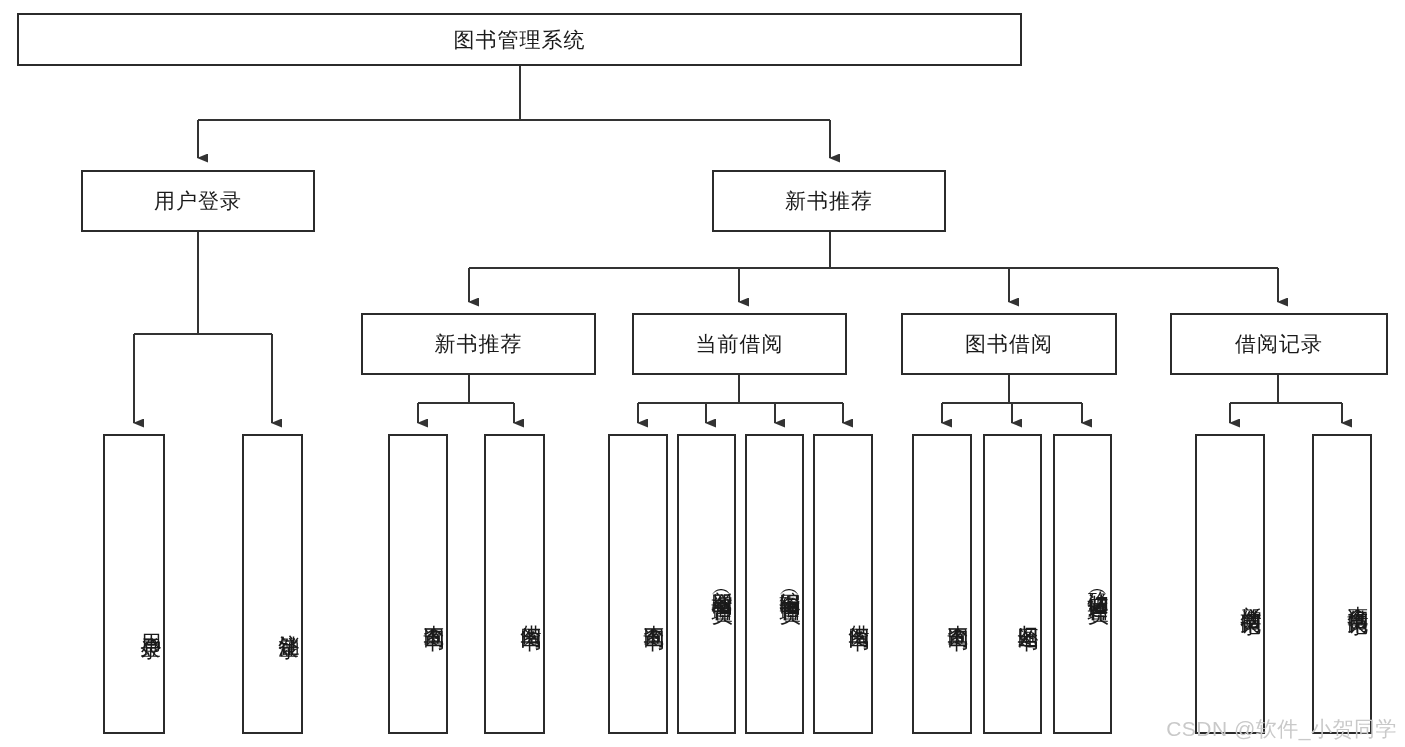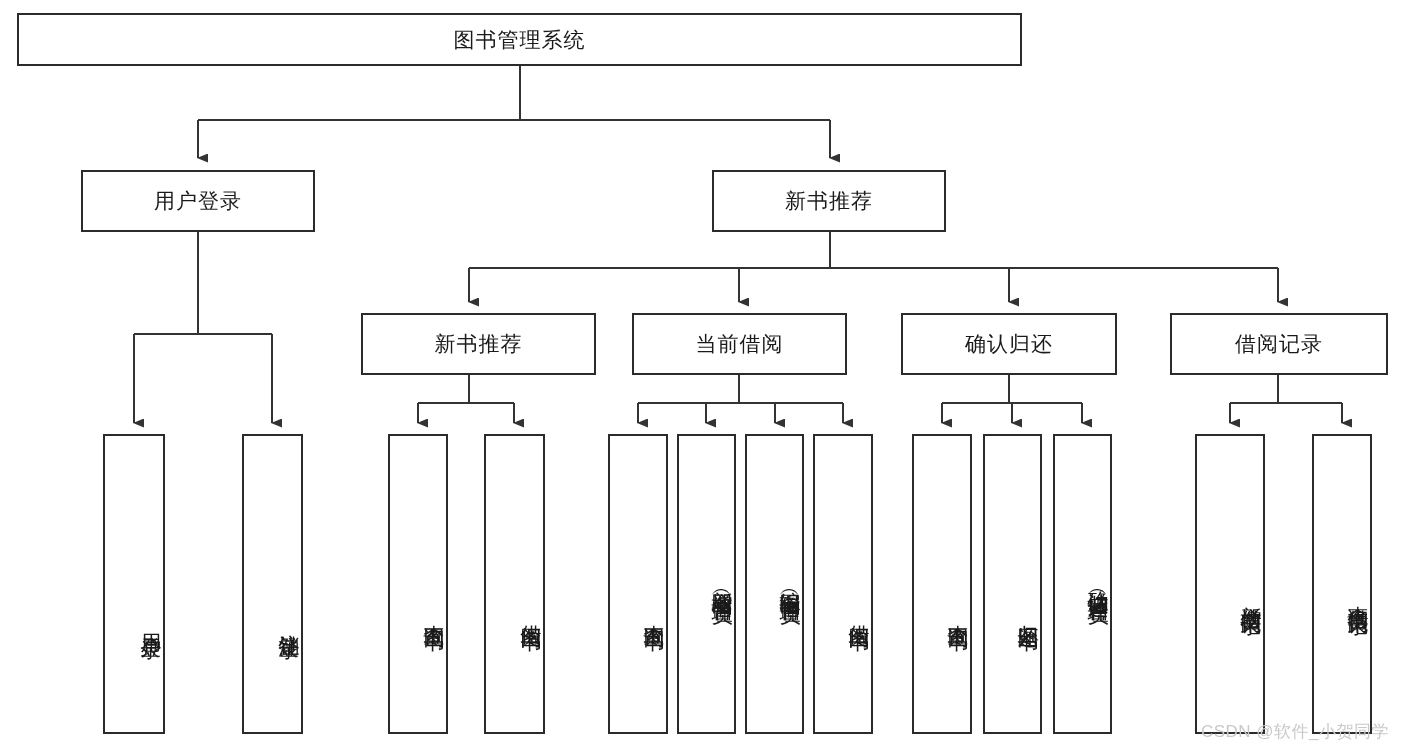--- a/index.html
+++ b/index.html
@@ -14,22 +14,22 @@
   }
   .node-box.horizontal{font-size:21px;line-height:1.2;letter-spacing:1px;}
   .node-box.vertical{
     writing-mode:vertical-rl;text-orientation:upright;
     font-size:21px;line-height:1.18;letter-spacing:2px;
     padding-top:6px;padding-bottom:6px;
     align-items:flex-start;justify-content:center;
   }
   .node-box.vertical .vtext{display:block;}
   #watermark{
-    position:absolute;right:16px;bottom:4px;
-    font-size:17px;color:#c9c9c9;white-space:nowrap;
+    position:absolute;right:8px;bottom:4px;
+    font-size:21px;color:#c9c9c9;white-space:nowrap;
     letter-spacing:0.5px;pointer-events:none;
   }
   svg line, svg path{shape-rendering:crispEdges;}
 </style>
 </head>
 <body>
 
 <svg id="canvas" viewBox="0 0 1405 747" xmlns="http://www.w3.org/2000/svg">
   <defs>
     <marker id="arrowhead" markerWidth="9" markerHeight="11" refX="4.5" refY="10" orient="auto" markerUnits="userSpaceOnUse">
@@ -91,21 +91,21 @@
   <span>新书推荐</span>
 </div>
 
 <div class="node-box horizontal" style="left:361px;top:313px;width:235px;height:62px;">
   <span>新书推荐</span>
 </div>
 <div class="node-box horizontal" style="left:632px;top:313px;width:215px;height:62px;">
   <span>当前借阅</span>
 </div>
 <div class="node-box horizontal" style="left:901px;top:313px;width:216px;height:62px;">
-  <span>确认归还</span>
+  <span>图书借阅</span>
 </div>
 <div class="node-box horizontal" style="left:1170px;top:313px;width:218px;height:62px;text-align:right;">
   <span>借阅记录</span>
 </div>
 
 <div class="node-box vertical" style="left:103px;top:434px;width:62px;height:300px;padding-top:80px;">
   <span class="vtext">用户登录</span>
 </div>
 <div class="node-box vertical" style="left:242px;top:434px;width:61px;height:300px;padding-top:80px;">
   <span class="vtext">注销登录</span>

